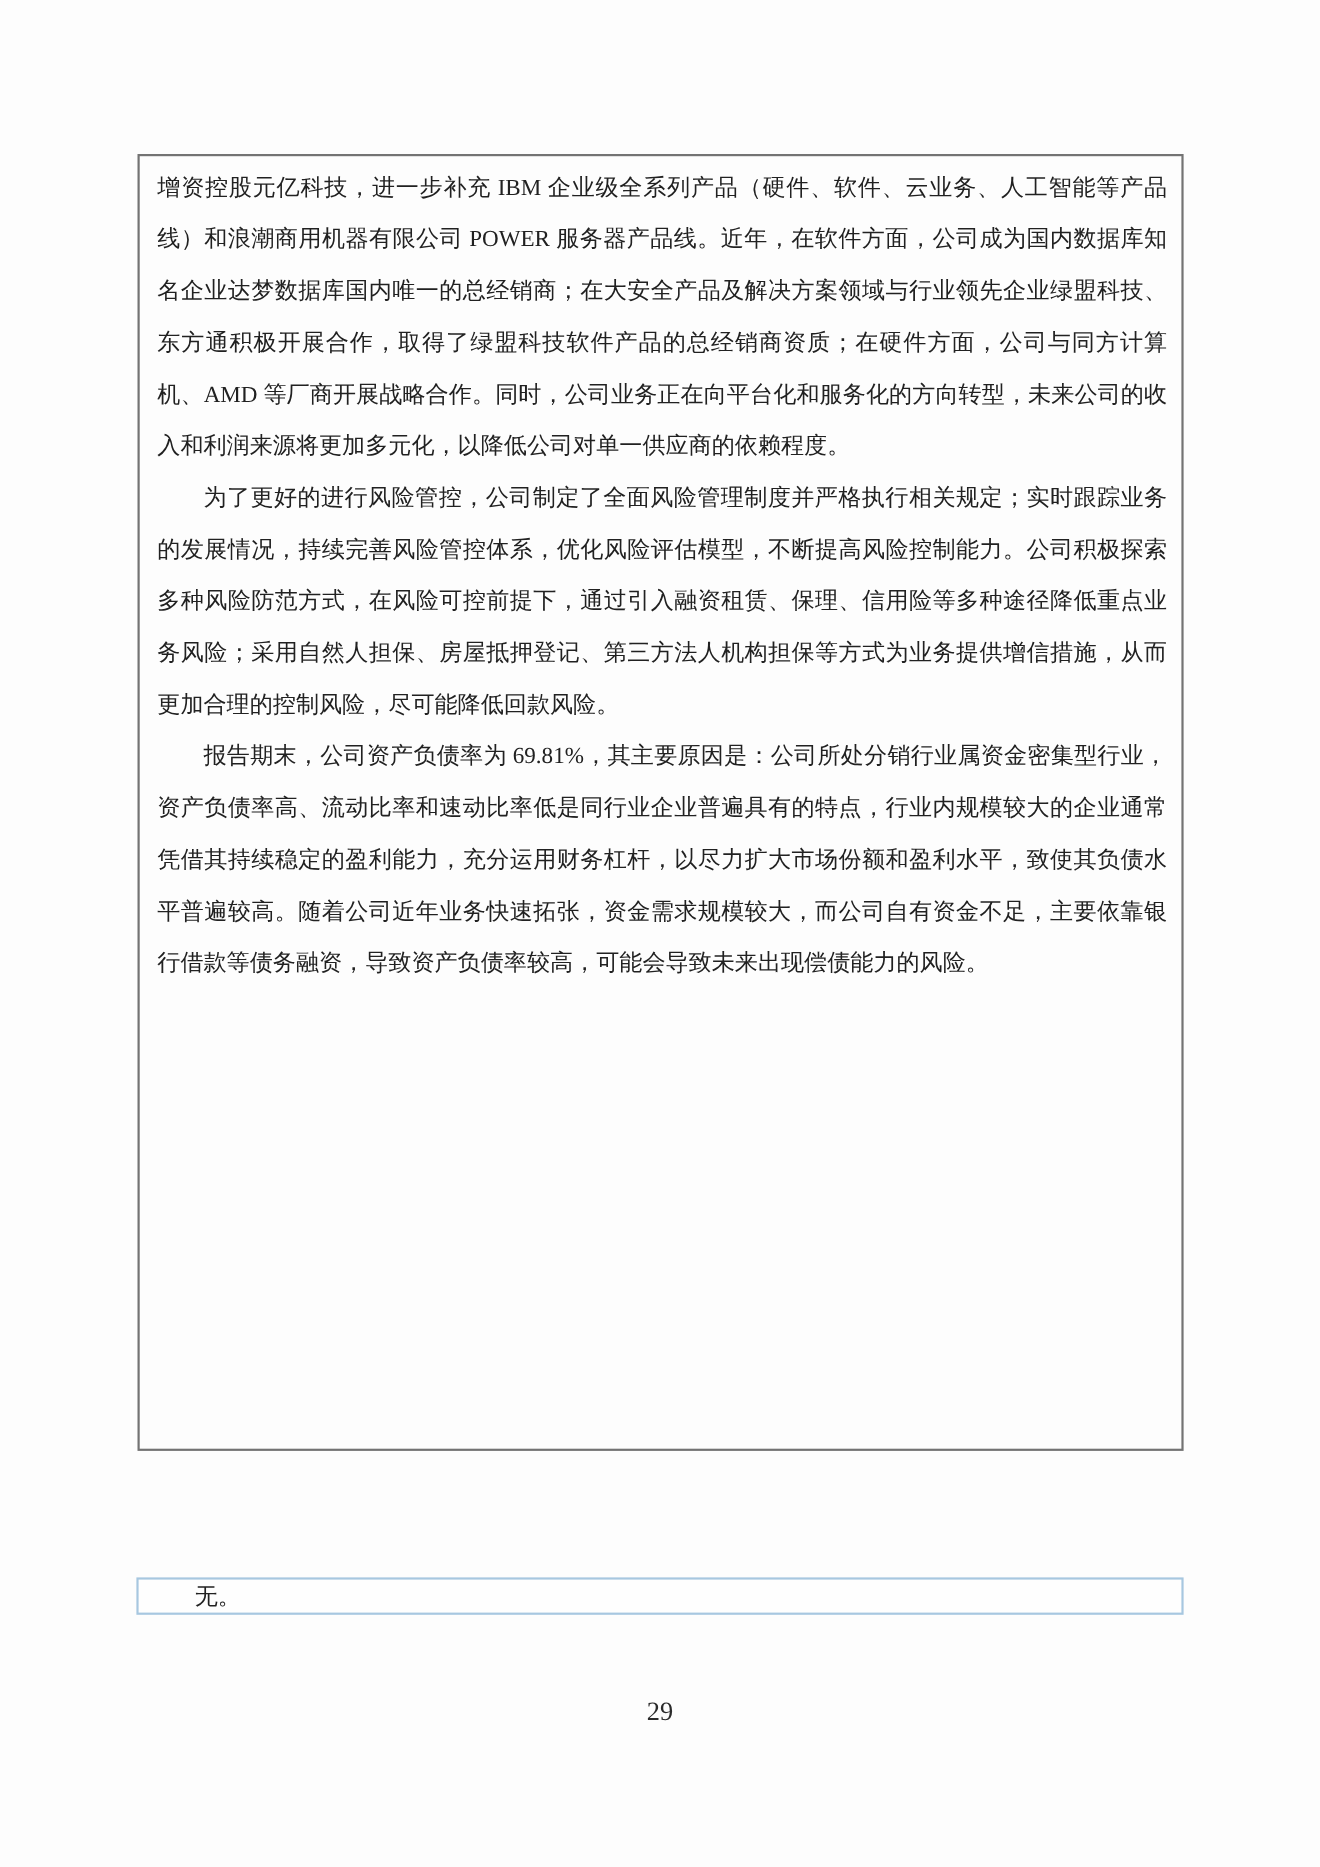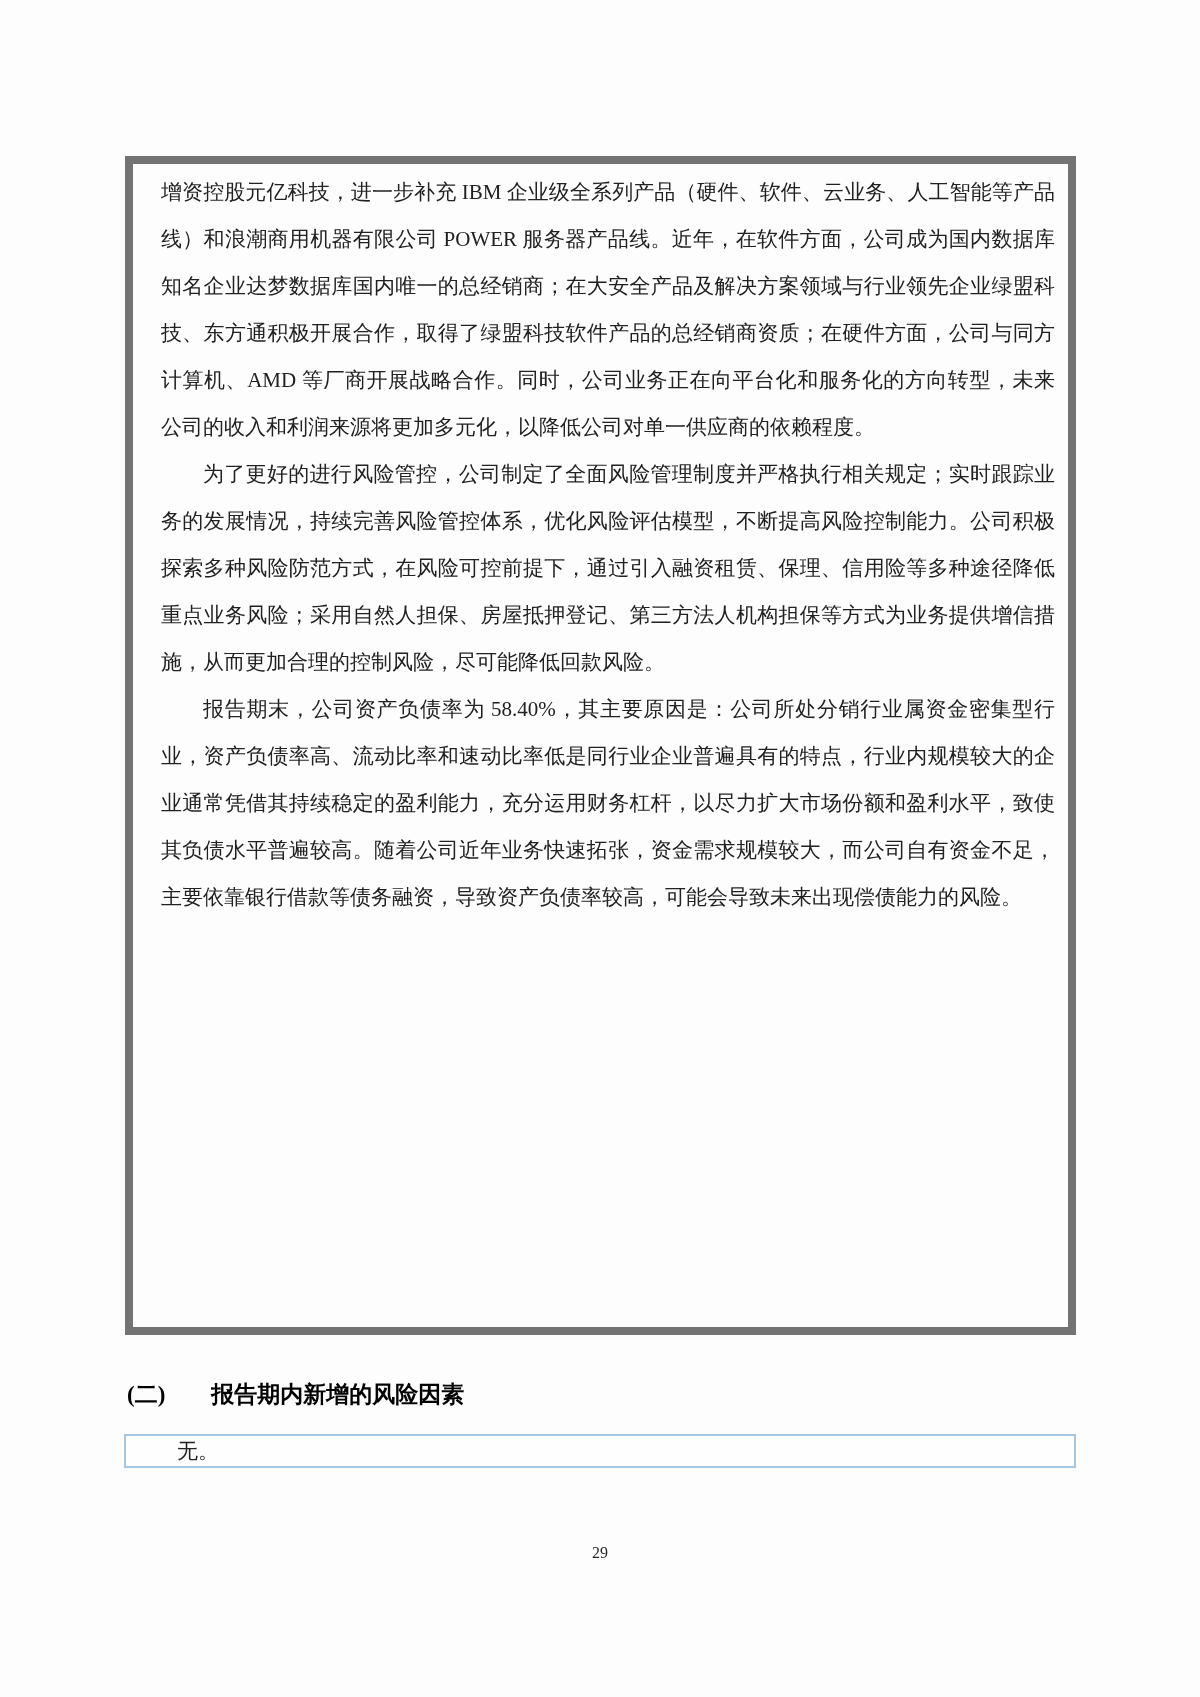--- a/index.html
+++ b/index.html
@@ -13,26 +13,26 @@
   .page {
     position: relative;
     width: 1200px;
     height: 1697px;
     background: #fdfdfd;
     overflow: hidden;
   }
   .main-box {
     position: absolute;
     left: 125px;
-    top: 156px;
+    top: 140px;
     width: 951px;
     height: 1179px;
     box-sizing: border-box;
-    border: 8px solid #737373;
-    padding: 5px 13px 0 28px;
+    border: 2px solid #737373;
+    padding: 5px 13px 0 16px;
     overflow: hidden;
     font-size: 21px;
     line-height: 47px;
     color: #212121;
   }
   .para {
     margin: 0;
     text-align: justify;
     text-justify: inter-ideograph;
     font-size: 21px;
@@ -71,39 +71,36 @@
     line-height: 30px;
     color: #212121;
     background: #fefefe;
   }
   .page-number {
     position: absolute;
     left: 0;
     top: 1544px;
     width: 1200px;
     text-align: center;
-    font-size: 16px;
+    font-size: 24px;
     color: #2b2b2b;
   }
 </style>
 </head>
 <body>
 
 <div class="page">
 
   <div class="main-box">
 
   <p class="para body">增资控股元亿科技，进一步补充 IBM 企业级全系列产品（硬件、软件、云业务、人工智能等产品线）和浪潮商用机器有限公司 POWER 服务器产品线。近年，在软件方面，公司成为国内数据库知名企业达梦数据库国内唯一的总经销商；在大安全产品及解决方案领域与行业领先企业绿盟科技、东方通积极开展合作，取得了绿盟科技软件产品的总经销商资质；在硬件方面，公司与同方计算机、AMD 等厂商开展战略合作。同时，公司业务正在向平台化和服务化的方向转型，未来公司的收入和利润来源将更加多元化，以降低公司对单一供应商的依赖程度。</p>
       <p class="para body indent">为了更好的进行风险管控，公司制定了全面风险管理制度并严格执行相关规定；实时跟踪业务的发展情况，持续完善风险管控体系，优化风险评估模型，不断提高风险控制能力。公司积极探索多种风险防范方式，在风险可控前提下，通过引入融资租赁、保理、信用险等多种途径降低重点业务风险；采用自然人担保、房屋抵押登记、第三方法人机构担保等方式为业务提供增信措施，从而更加合理的控制风险，尽可能降低回款风险。</p>
-      <p class="para body indent">报告期末，公司资产负债率为 58.40%，其主要原因是：公司所处分销行业属资金密集型行业，资产负债率高、流动比率和速动比率低是同行业企业普遍具有的特点，行业内规模较大的企业通常凭借其持续稳定的盈利能力，充分运用财务杠杆，以尽力扩大市场份额和盈利水平，致使其负债水平普遍较高。随着公司近年业务快速拓张，资金需求规模较大，而公司自有资金不足，主要依靠银行借款等债务融资，导致资产负债率较高，可能会导致未来出现偿债能力的风险。</p>
+      <p class="para body indent">报告期末，公司资产负债率为 69.81%，其主要原因是：公司所处分销行业属资金密集型行业，资产负债率高、流动比率和速动比率低是同行业企业普遍具有的特点，行业内规模较大的企业通常凭借其持续稳定的盈利能力，充分运用财务杠杆，以尽力扩大市场份额和盈利水平，致使其负债水平普遍较高。随着公司近年业务快速拓张，资金需求规模较大，而公司自有资金不足，主要依靠银行借款等债务融资，导致资产负债率较高，可能会导致未来出现偿债能力的风险。</p>
     </div>
 
-  <div class="section-heading">
-    <span class="num">(二)</span><span>报告期内新增的风险因素</span>
-  </div>
 
   <div class="none-box">
     <span>无。</span>
   </div>
 
   <div class="page-number">29</div>
 
 </div>
 
 </body></html>

